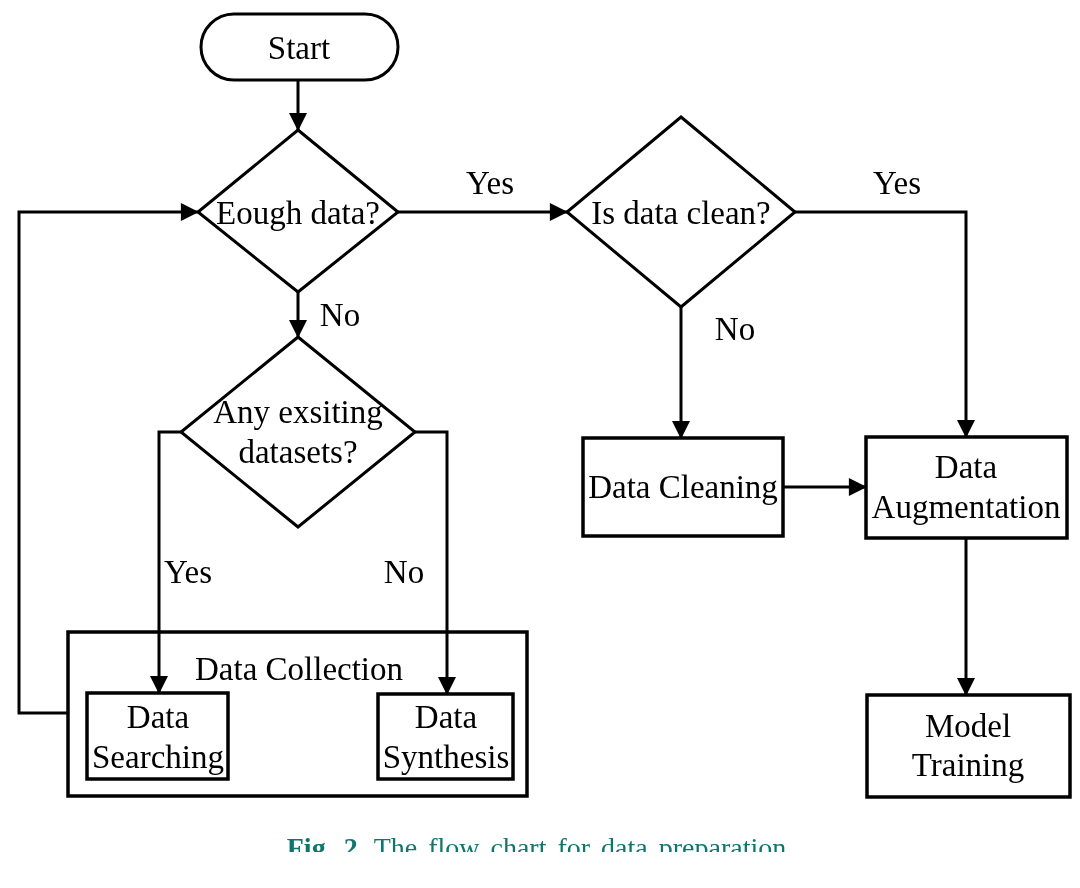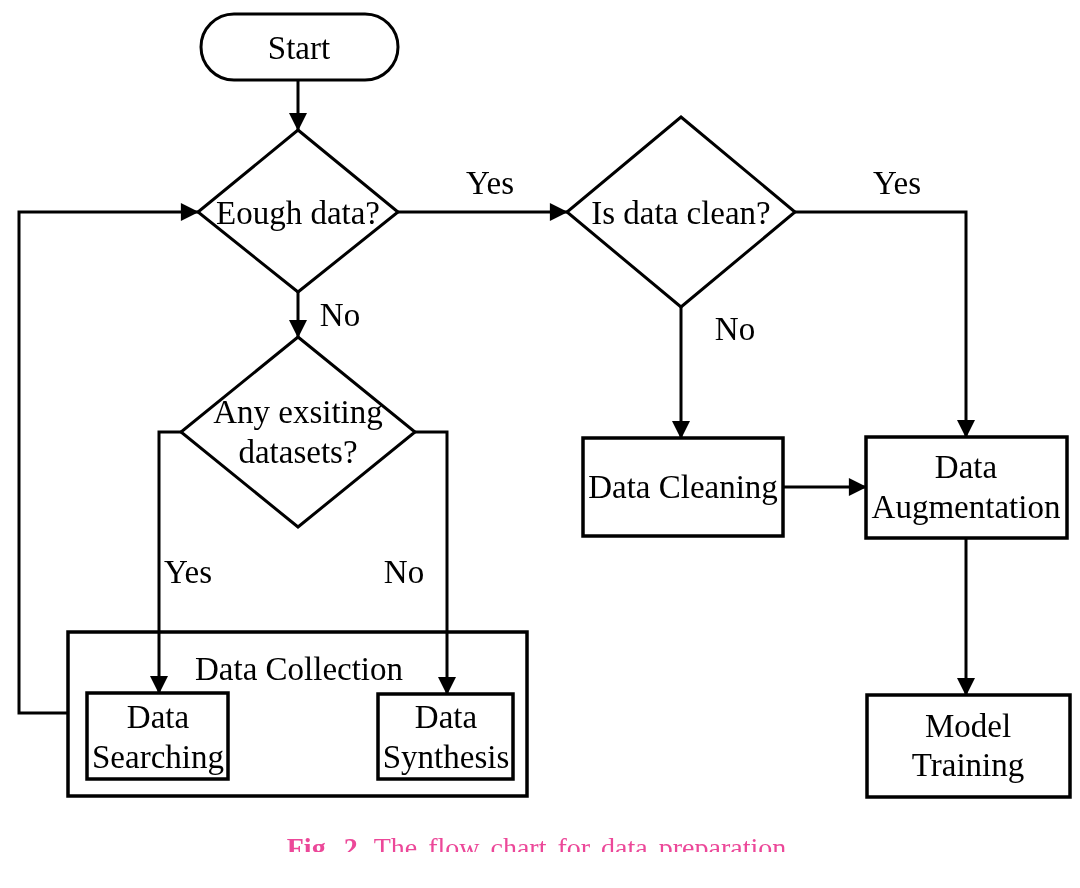--- a/index.html
+++ b/index.html
@@ -38,21 +38,21 @@
     dominant-baseline: central;
   }
   .caption {
     position: absolute;
     top: 828px;
     left: 0;
     width: 1080px;
     text-align: center;
     font-size: 28px;
     line-height: 40px;
-    color: #ec4899;
+    color: #0f766e;
     word-spacing: 4px;
   }
   .caption .cap-label {
     font-weight: bold;
     margin-right: 9px;
   }
 </style>
 </head>
 <body>
 

